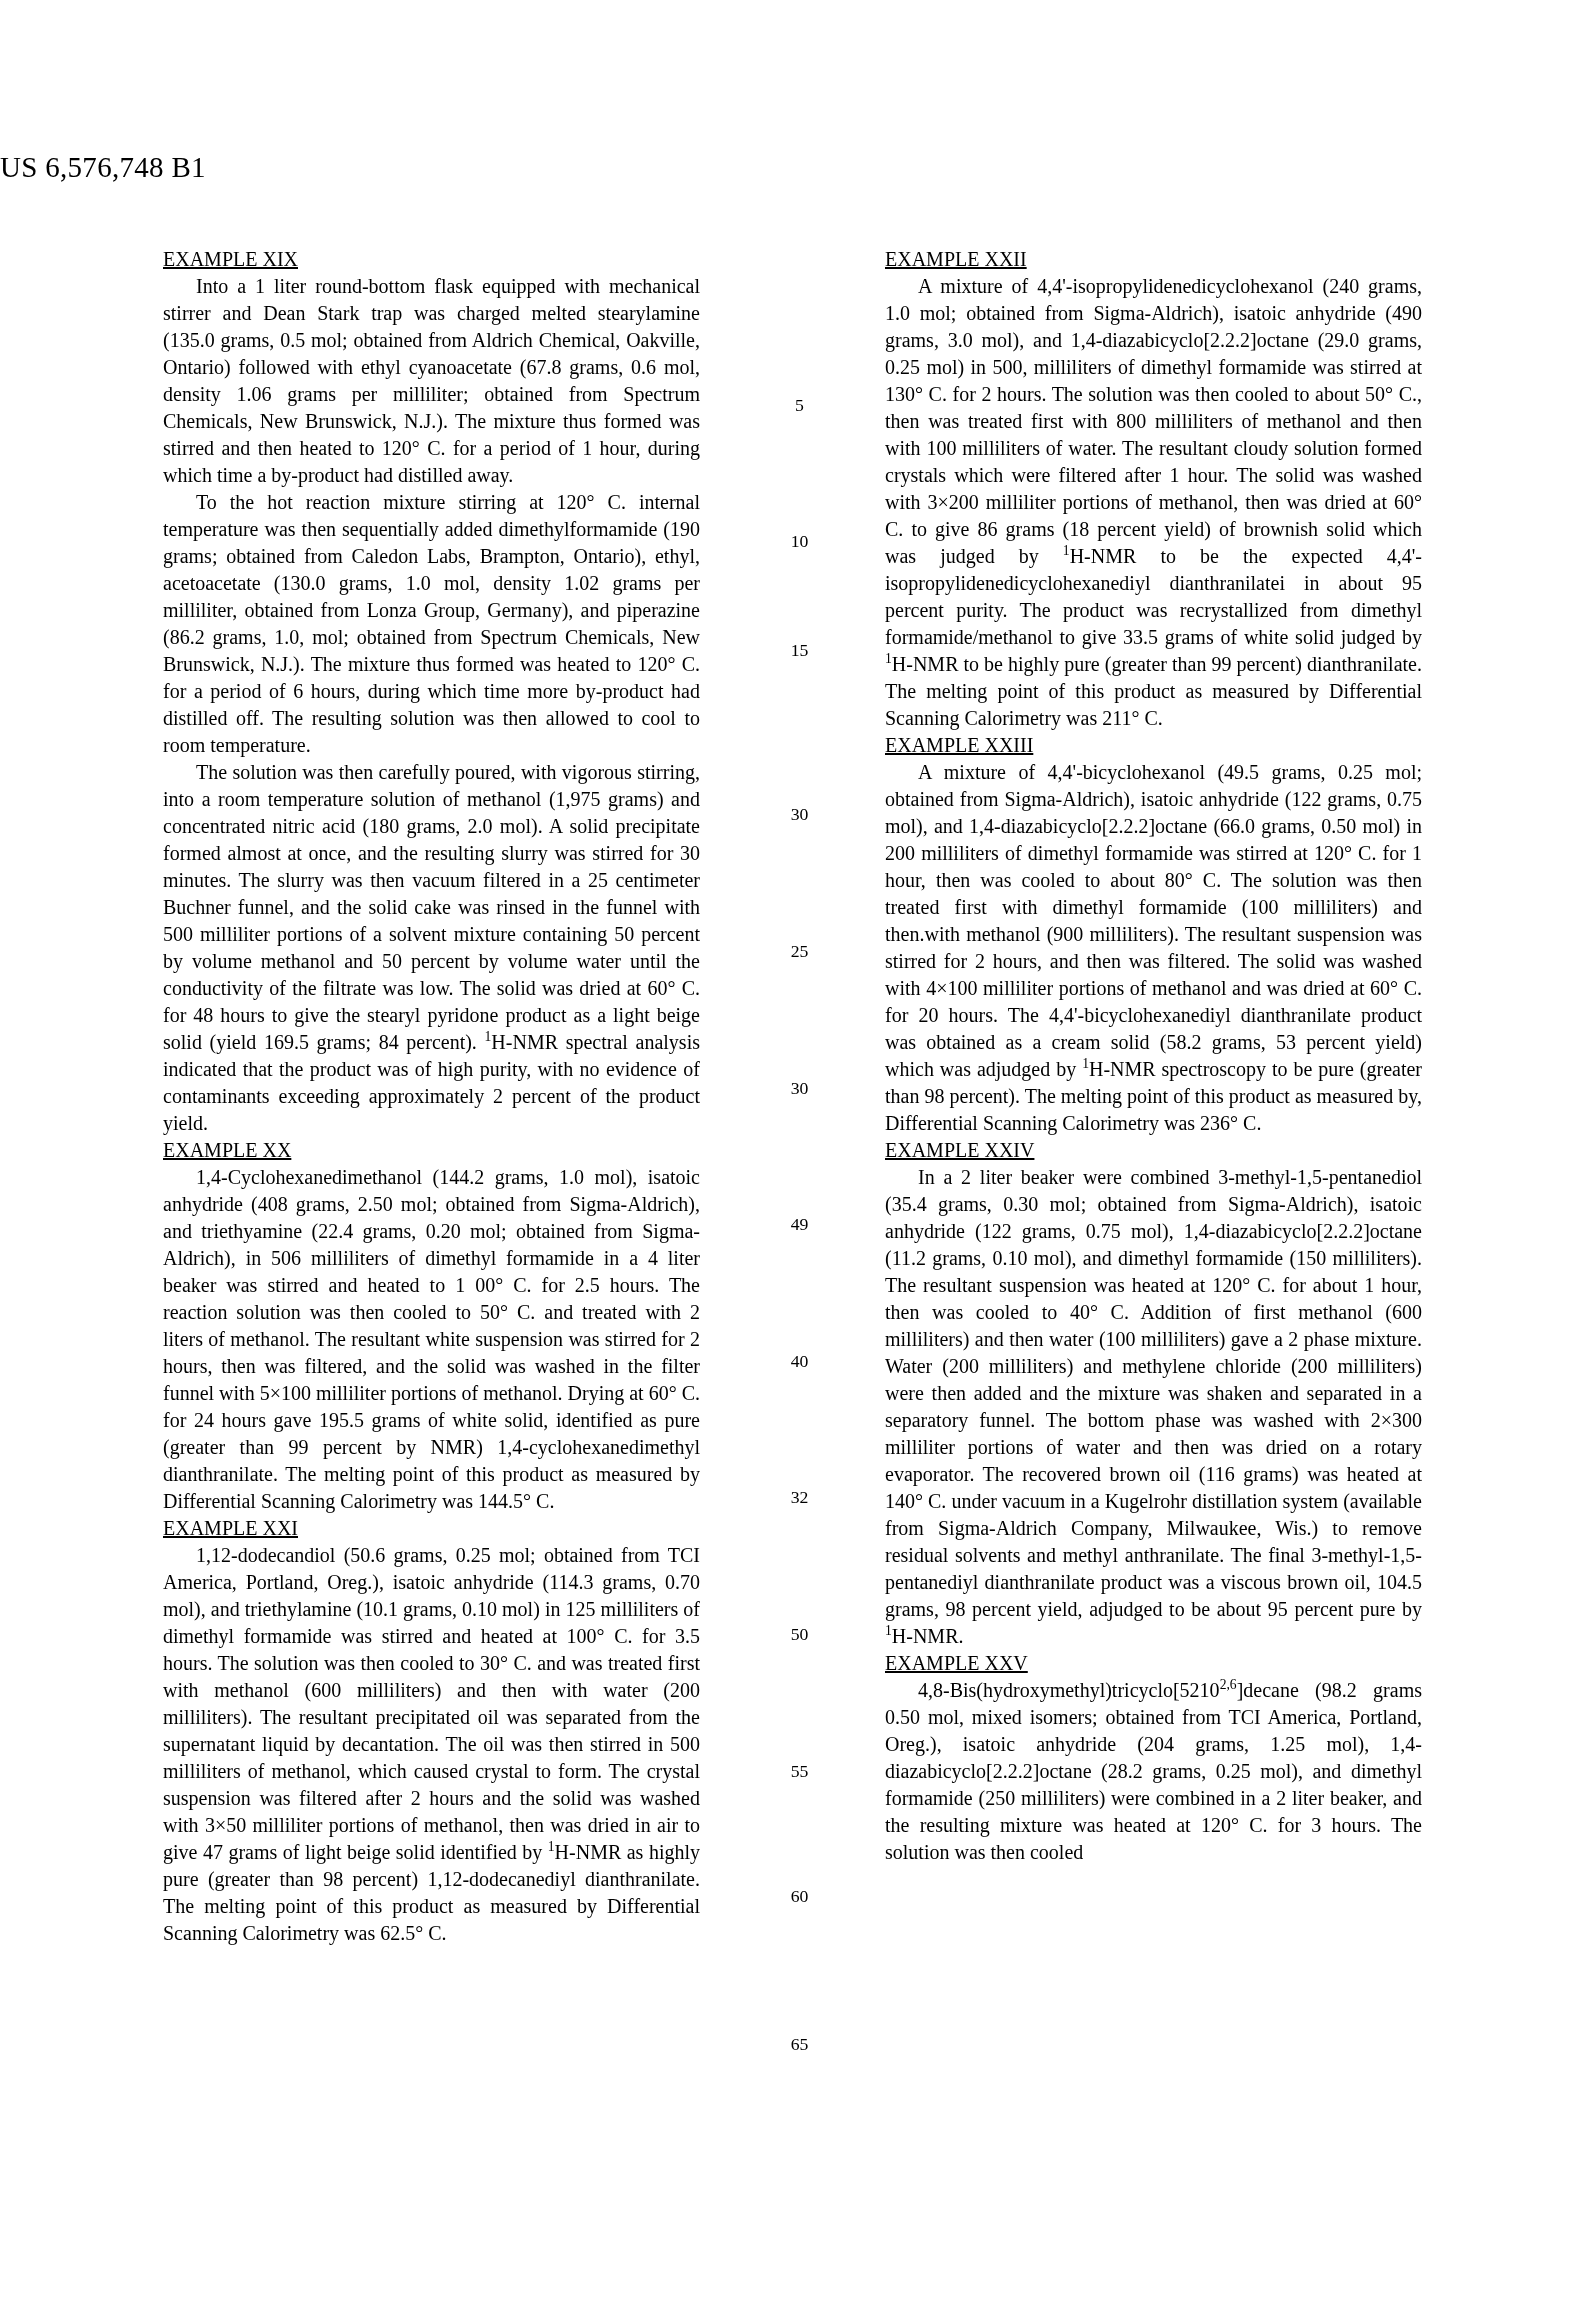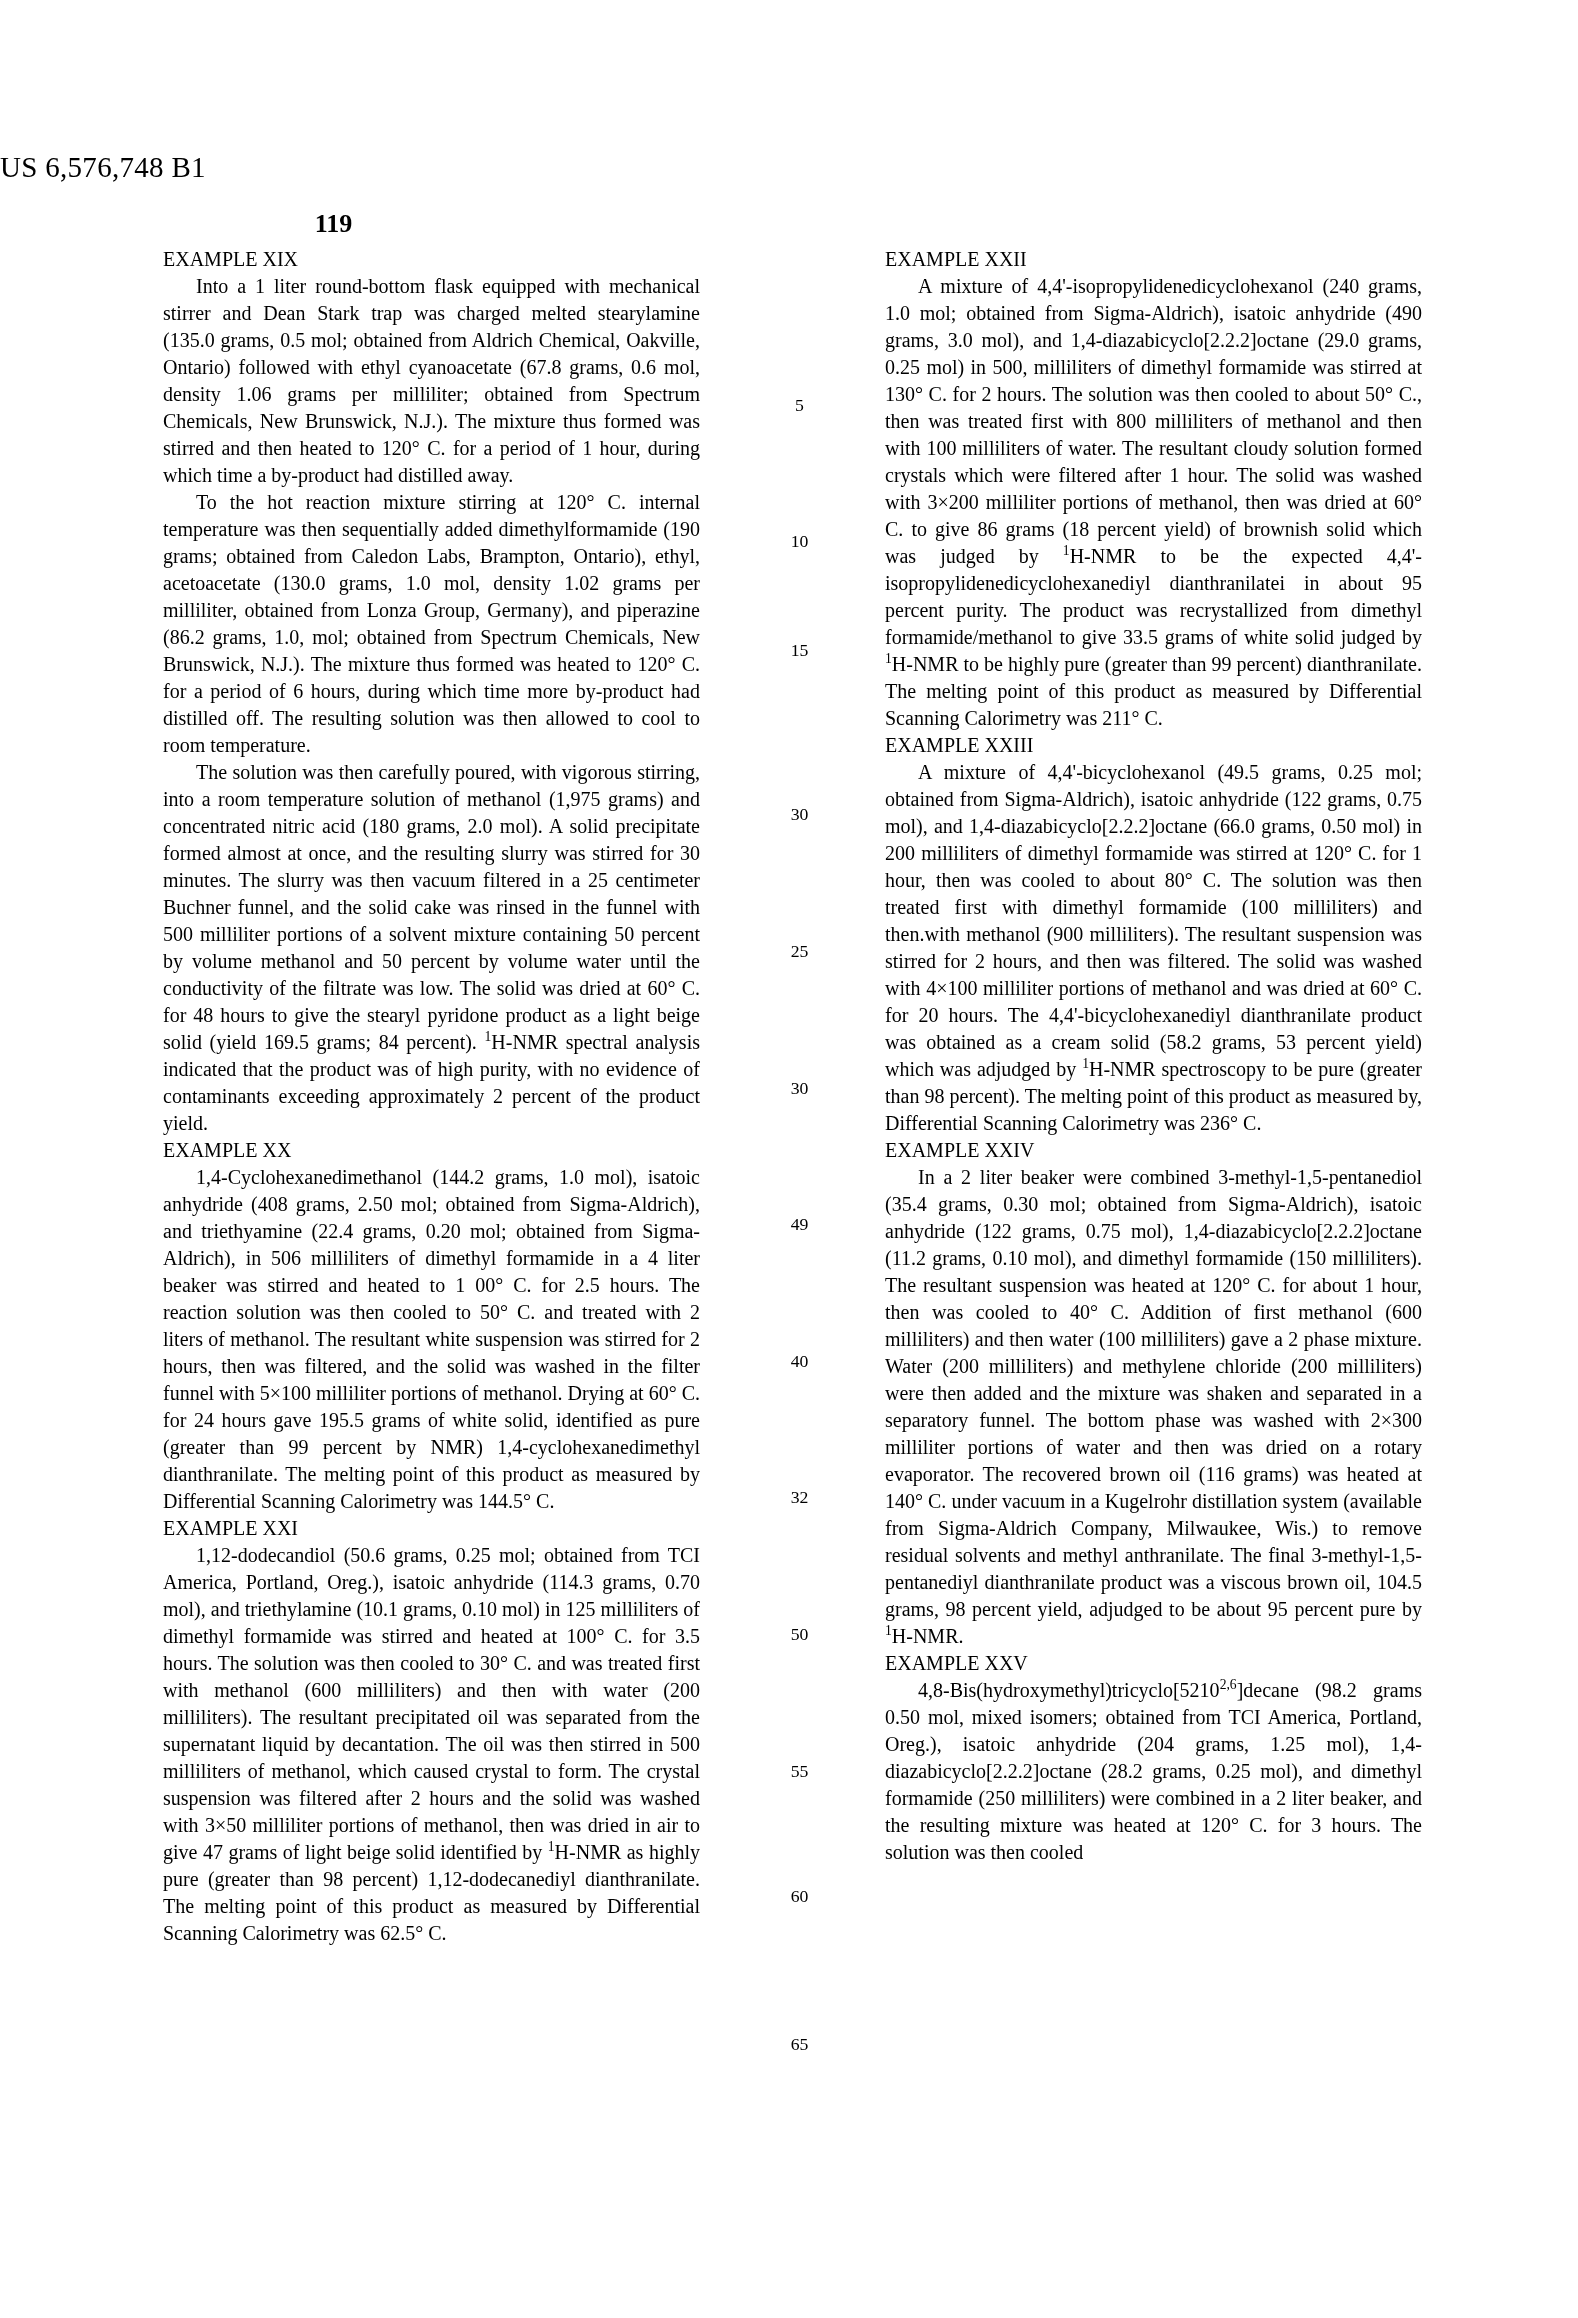--- a/index.html
+++ b/index.html
@@ -69,20 +69,21 @@
     margin: 0;
     hyphens: manual;
   }
   .col p.indent {
     text-indent: 33px;
   }
   .ex-title {
     text-align: right;
     margin: 15px 0 8.2px 0;
     text-indent: 0;
+    text-decoration: underline;
   }
   .ex-title.first {
     margin-top: 0;
   }
   
   .linenums {
     position: absolute;
     left: 784px;
     top: 0;
     width: 31px;
@@ -102,21 +103,20 @@
   }
 </style>
 </head>
 <body>
 
 <div class="page">
 
   <div class="patent-header">US 6,576,748 B1</div>
 
   <div class="page-numbers">
-    <div class="page-num-left">119</div>
   </div>
 
   <div class="columns">
 
     <div class="col">
       <div class="ex-title first">EXAMPLE XIX</div>
       <p class="indent">Into a 1 liter round-bottom flask equipped with mechanical stirrer and Dean Stark trap was charged melted stearylamine (135.0 grams, 0.5 mol; obtained from Aldrich Chemical, Oakville, Ontario) followed with ethyl cyanoacetate (67.8 grams, 0.6 mol, density 1.06 grams per milliliter; obtained from Spectrum Chemicals, New Brunswick, N.J.). The mixture thus formed was stirred and then heated to 120° C. for a period of 1 hour, during which time a by-product had distilled away.</p>
       <p class="indent">To the hot reaction mixture stirring at 120° C. internal temperature was then sequentially added dimethylformamide (190 grams; obtained from Caledon Labs, Brampton, Ontario), ethyl, acetoacetate (130.0 grams, 1.0 mol, density 1.02 grams per milliliter, obtained from Lonza Group, Germany), and piperazine (86.2 grams, 1.0, mol; obtained from Spectrum Chemicals, New Brunswick, N.J.). The mixture thus formed was heated to 120° C. for a period of 6 hours, during which time more by-product had distilled off. The resulting solution was then allowed to cool to room temperature.</p>
       <p class="indent"><span>The solution was then carefully poured, with vigorous stirring, into a room temperature solution of methanol (1,975 grams) and concentrated nitric acid (180 grams, 2.0 mol). A solid precipitate formed almost at once, and the resulting slurry was stirred for 30 minutes. The slurry was then vacuum filtered in a 25 centimeter Buchner funnel, and the solid cake was rinsed in the funnel with 500 milliliter portions of a solvent mixture containing 50 percent by volume methanol and 50 percent by volume water until the conductivity of the filtrate was low. The solid was dried at 60° C. for 48 hours to give the stearyl pyridone product as a light beige solid (yield 169.5 grams; 84 percent). </span><sup>1</sup><span>H-NMR spectral analysis indicated that the product was of high purity, with no evidence of contaminants exceeding approximately 2 percent of the product yield.</span></p>
       <div class="ex-title">EXAMPLE XX</div>

